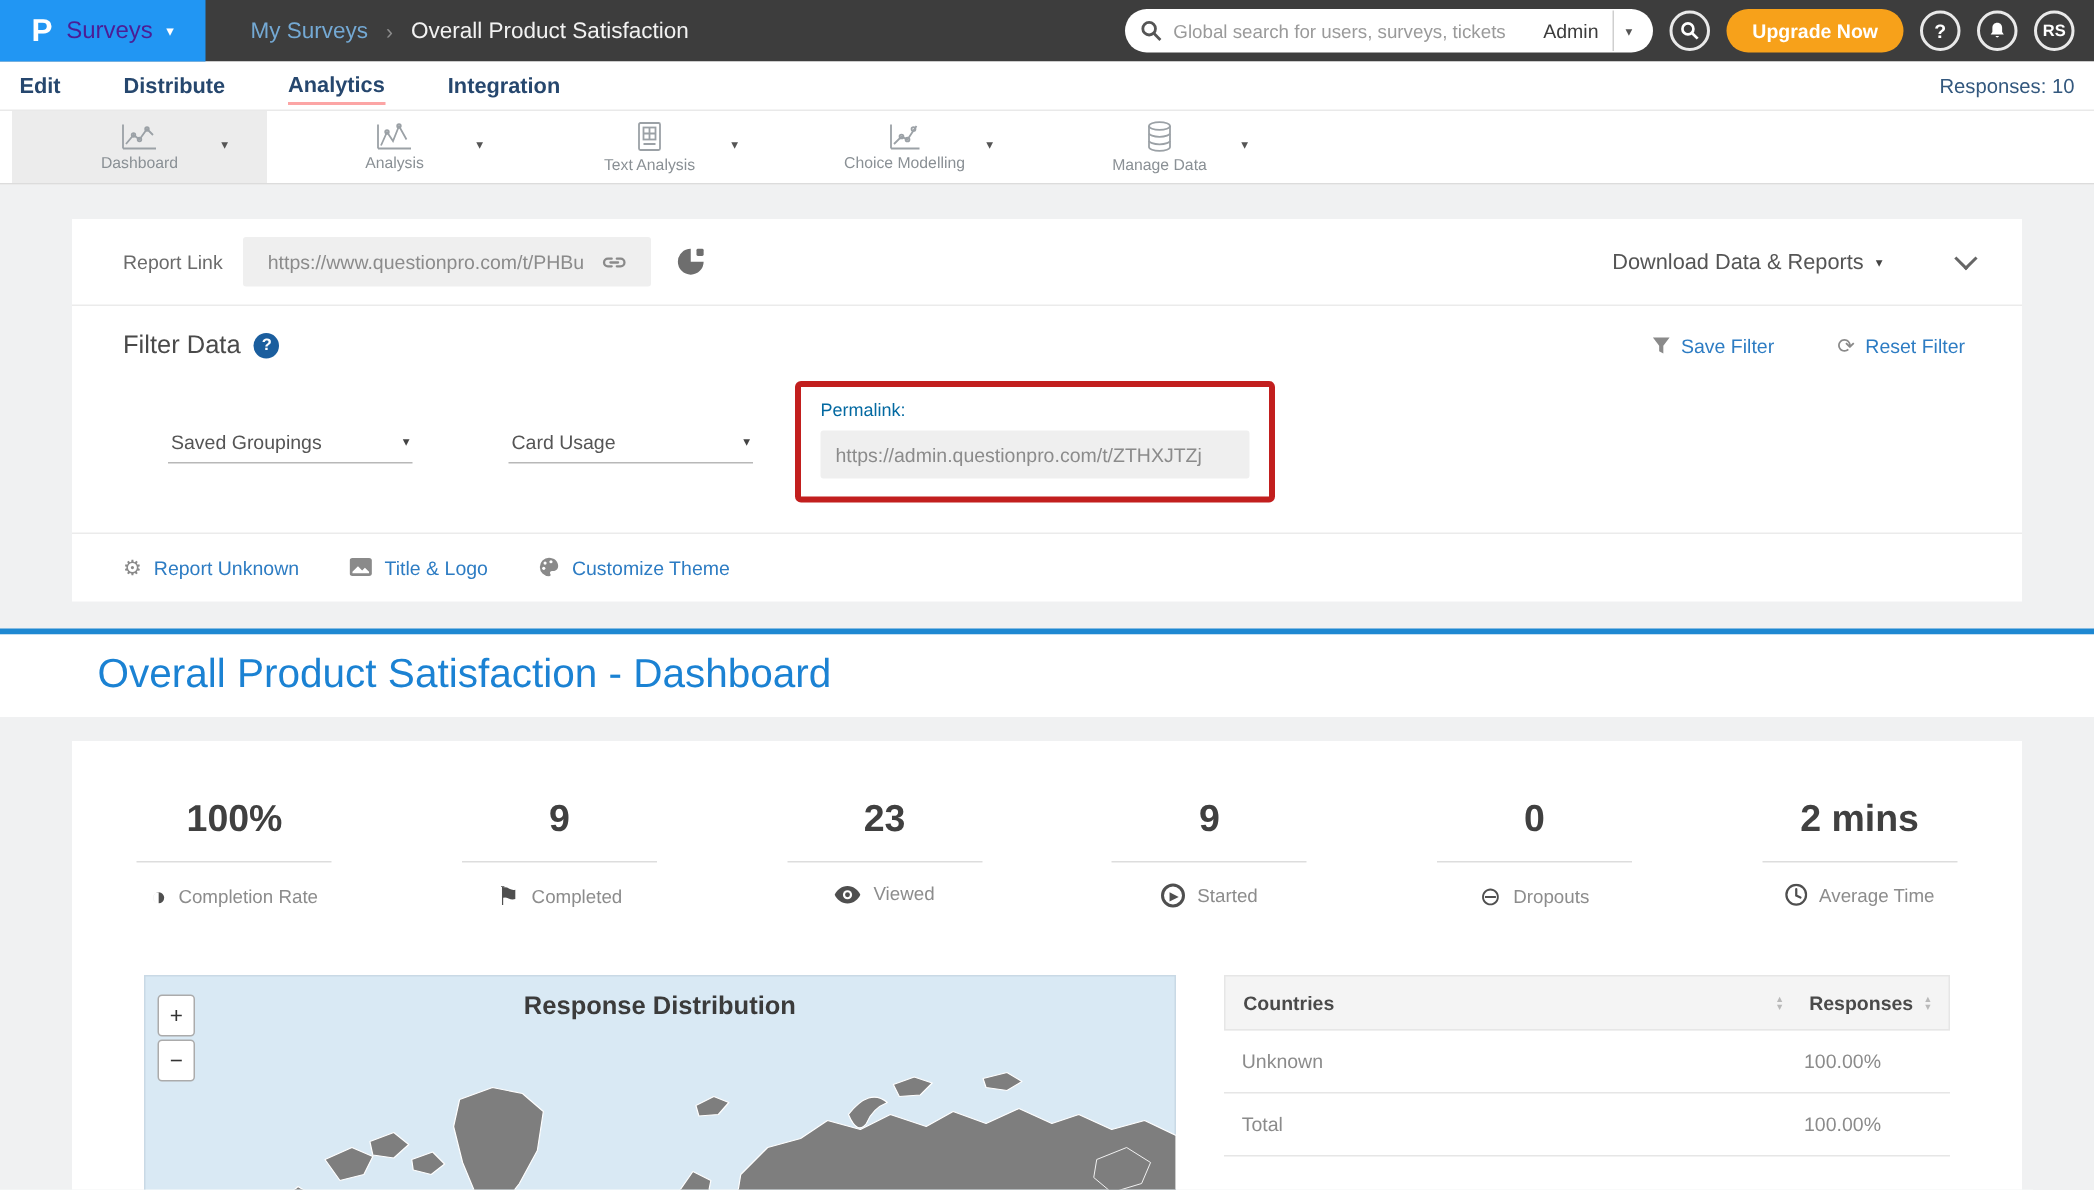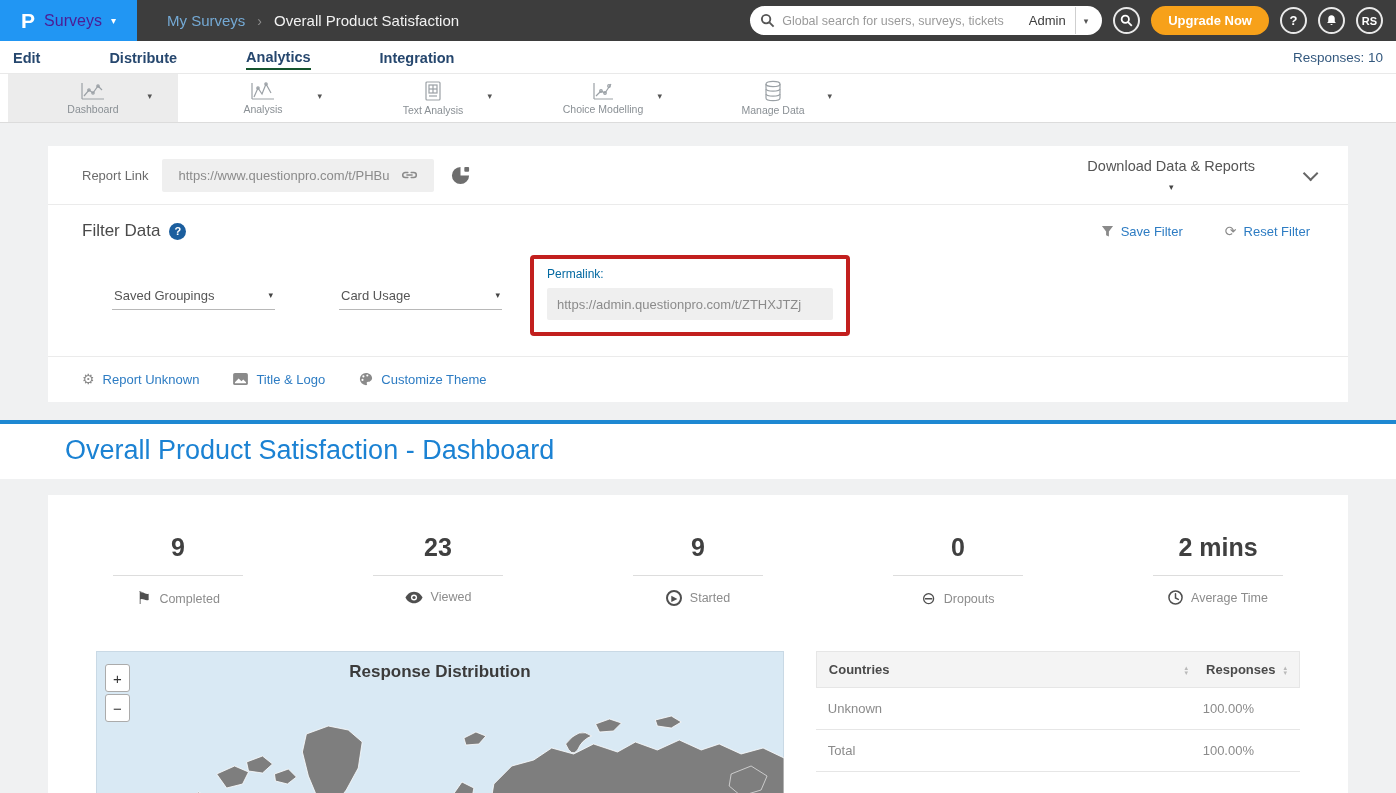--- a/index.html
+++ b/index.html
@@ -27,24 +27,24 @@
   .pill-div { width:1px; height:27px; background:#cfcfcf; }
   .pill-caret { color:#555; font-size:9px; padding:0 8px; cursor:pointer; }
   .circle-btn { width:27px; height:27px; border:2px solid #e9e9e9; border-radius:50%;
     display:flex; align-items:center; justify-content:center; color:#fff; cursor:pointer;
     font-size:13px; font-weight:bold; flex:none; }
   .upgrade-btn { background:#f7a11a; color:#fff; font-weight:bold; font-size:13px;
     border:none; border-radius:15px; padding:7px 17px; cursor:pointer; font-family:inherit; }
 
   
   .navtabs { height:33px; background:#fff; display:flex; align-items:center;
-    padding:0 13px 0 13px; border-bottom:1px solid #e9e9e9;gap:27px; }
+    padding:0 13px 0 13px; border-bottom:1px solid #e9e9e9; }
   .navtab { font-size:14.5px; font-weight:bold; color:#26476e; margin-right:42px;
     cursor:pointer; padding:4px 0 3px; }
-  .navtab.active { border-bottom:2px solid #14532d; }
+  .navtab.active { border-bottom:2px solid #fca5a5; }
   .responses-count { margin-left:auto; font-size:13.5px; color:#33587e; }
 
   
   .toolbar { height:49px; background:#fff; border-bottom:1px solid #dcdcdc;
     display:flex; padding-left:8px; }
   .tool-item { width:170px; position:relative; display:flex; flex-direction:column;
     align-items:center; justify-content:center; cursor:pointer; }
   .tool-item.active { background:#ececec; }
   .tool-item svg { stroke:#9ba1a6; }
   .tool-label { font-size:10.5px; color:#8a9095; margin-top:2px; }
@@ -56,21 +56,21 @@
 
   .rl-row { display:flex; align-items:center; padding:12px 20px 12px 34px;
     border-bottom:1px solid #ebebeb; }
   .rl-label { font-size:13px; color:#6b6b6b; margin-right:14px; }
   .rl-box { background:#efefef; border-radius:2px; height:33px; width:272px;
     display:flex; align-items:center; padding:0 16px; }
   .rl-box input { border:none; outline:none; background:transparent; flex:1;
     font-size:13px; color:#8b8b8b; font-family:inherit; }
   .viz-btn { margin-left:16px; cursor:pointer; display:flex; }
   .dl-group { margin-left:auto; display:flex; align-items:center; gap:8px;
-    color:#555; font-size:14.5px; cursor:pointer; margin-right:48px;flex-direction:column; }
+    color:#555; font-size:14.5px; cursor:pointer; margin-right:48px; }
   .dl-caret { font-size:9px; color:#444; }
   .collapse-chev { width:11px; height:11px; border-right:2px solid #666;
     border-bottom:2px solid #666; transform:rotate(45deg) translateY(-3px); cursor:pointer;
     margin-right:14px; }
 
   .filter-sec { padding:16px 20px 20px 34px; border-bottom:1px solid #ebebeb; }
   .filter-head { display:flex; align-items:center; }
   .filter-title { font-size:17px; color:#4a4a4a; }
   .help-circle { width:17px; height:17px; background:#1b5e9e; color:#fff; border-radius:50%;
     font-size:11px; font-weight:bold; display:flex; align-items:center; justify-content:center;
@@ -340,20 +340,28 @@
 
 <div class="blue-strip"></div>
 <div class="title-band">
   <span class="page-title">Overall Product Satisfaction - Dashboard</span>
 </div>
 
 <div class="card card2">
 
   <div class="stats-row">
     <div class="stat">
+      <span class="stat-value">100%</span>
+      <div class="stat-line"></div>
+      <div class="stat-meta">
+        <span class="sicon">◑</span>
+        <span>Completion Rate</span>
+      </div>
+    </div>
+    <div class="stat">
       <span class="stat-value">9</span>
       <div class="stat-line"></div>
       <div class="stat-meta">
         <span class="sicon">⚑</span>
         <span>Completed</span>
       </div>
     </div>
     <div class="stat">
       <span class="stat-value">23</span>
       <div class="stat-line"></div>

